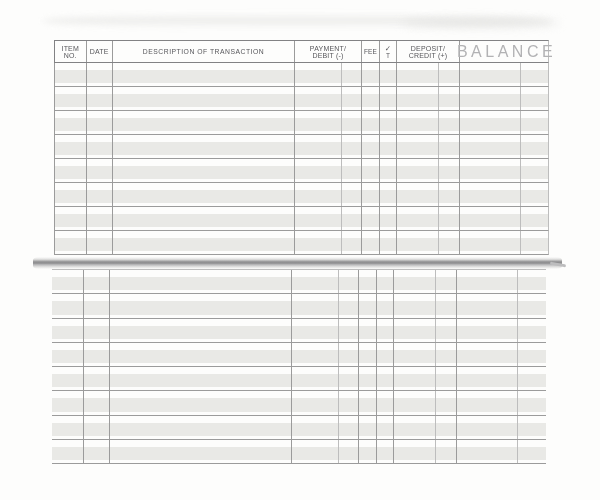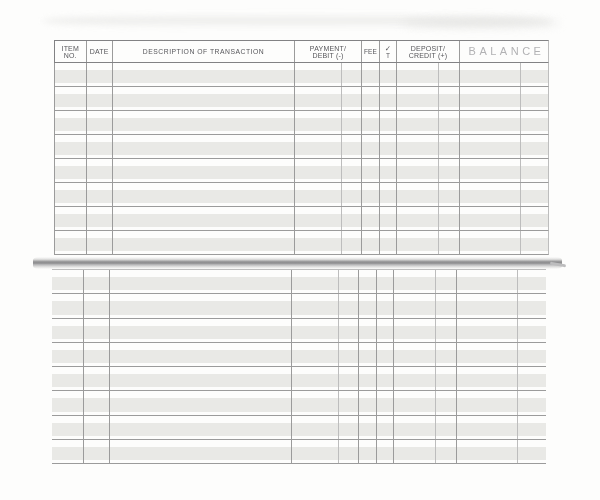--- a/index.html
+++ b/index.html
@@ -37,21 +37,21 @@
     display:flex;flex-direction:column;align-items:center;justify-content:center;
     color:var(--header_text,#56565a);font-size:7px;line-height:7.5px;text-align:center;
     letter-spacing:.2px;padding-top:1px;
   }
   .hdr > div:last-child{border-right:none;}
   .hdr .h-desc{font-size:6.8px;letter-spacing:.5px;}
   .hdr .h-fee{font-size:6.5px;}
   .hdr .h-chk .mark{font-size:7.5px;font-weight:700;line-height:7px;}
   .hdr .h-chk .tee{font-size:6.5px;line-height:7px;}
   .hdr .h-bal{
-    color:var(--balance_text,#b2b2b4);font-size:11px;letter-spacing:3.5px;
+    color:var(--balance_text,#b2b2b4);font-size:16px;letter-spacing:3.5px;
     font-weight:400;padding-left:3px;
   }
 
   
   .rows{width:100%;}
   .row{
     display:grid;box-sizing:border-box;position:relative;
     grid-template-columns:31.5px 26.5px 182px 47px 20px 18px 17px 42px 21px 61px 29px;
     border-bottom:1px solid var(--grid,#9e9e9e);
     background:

